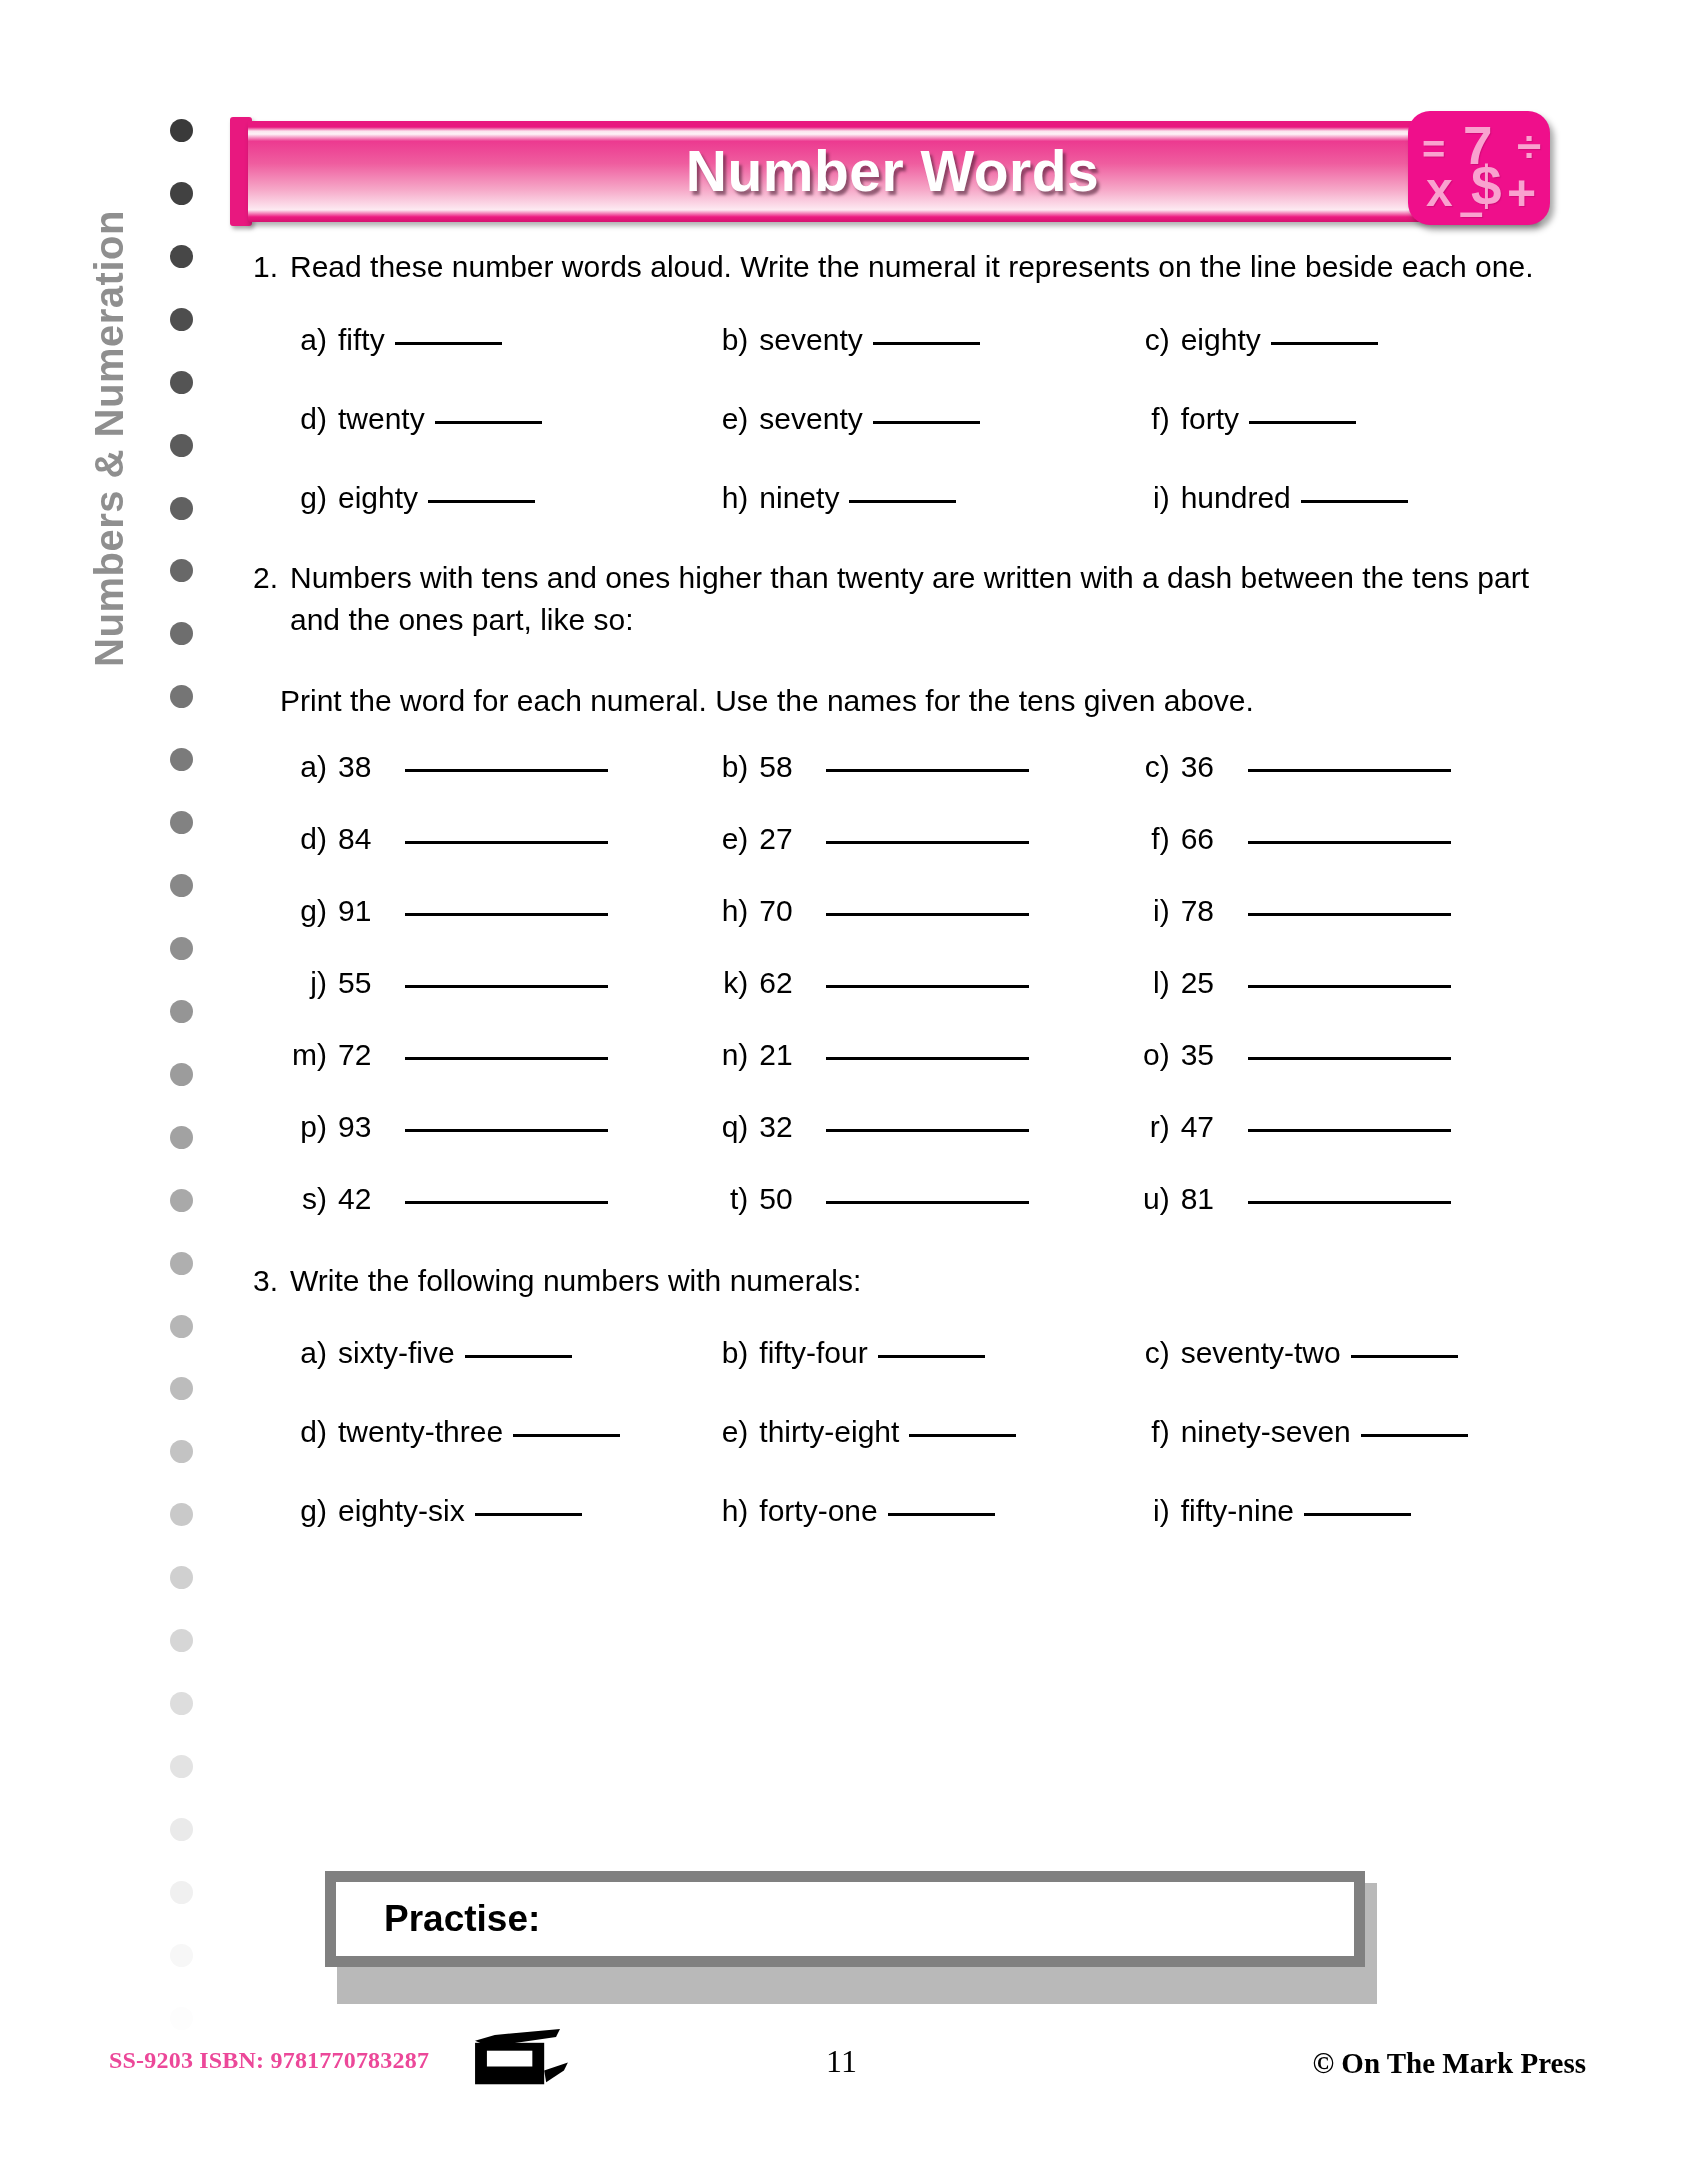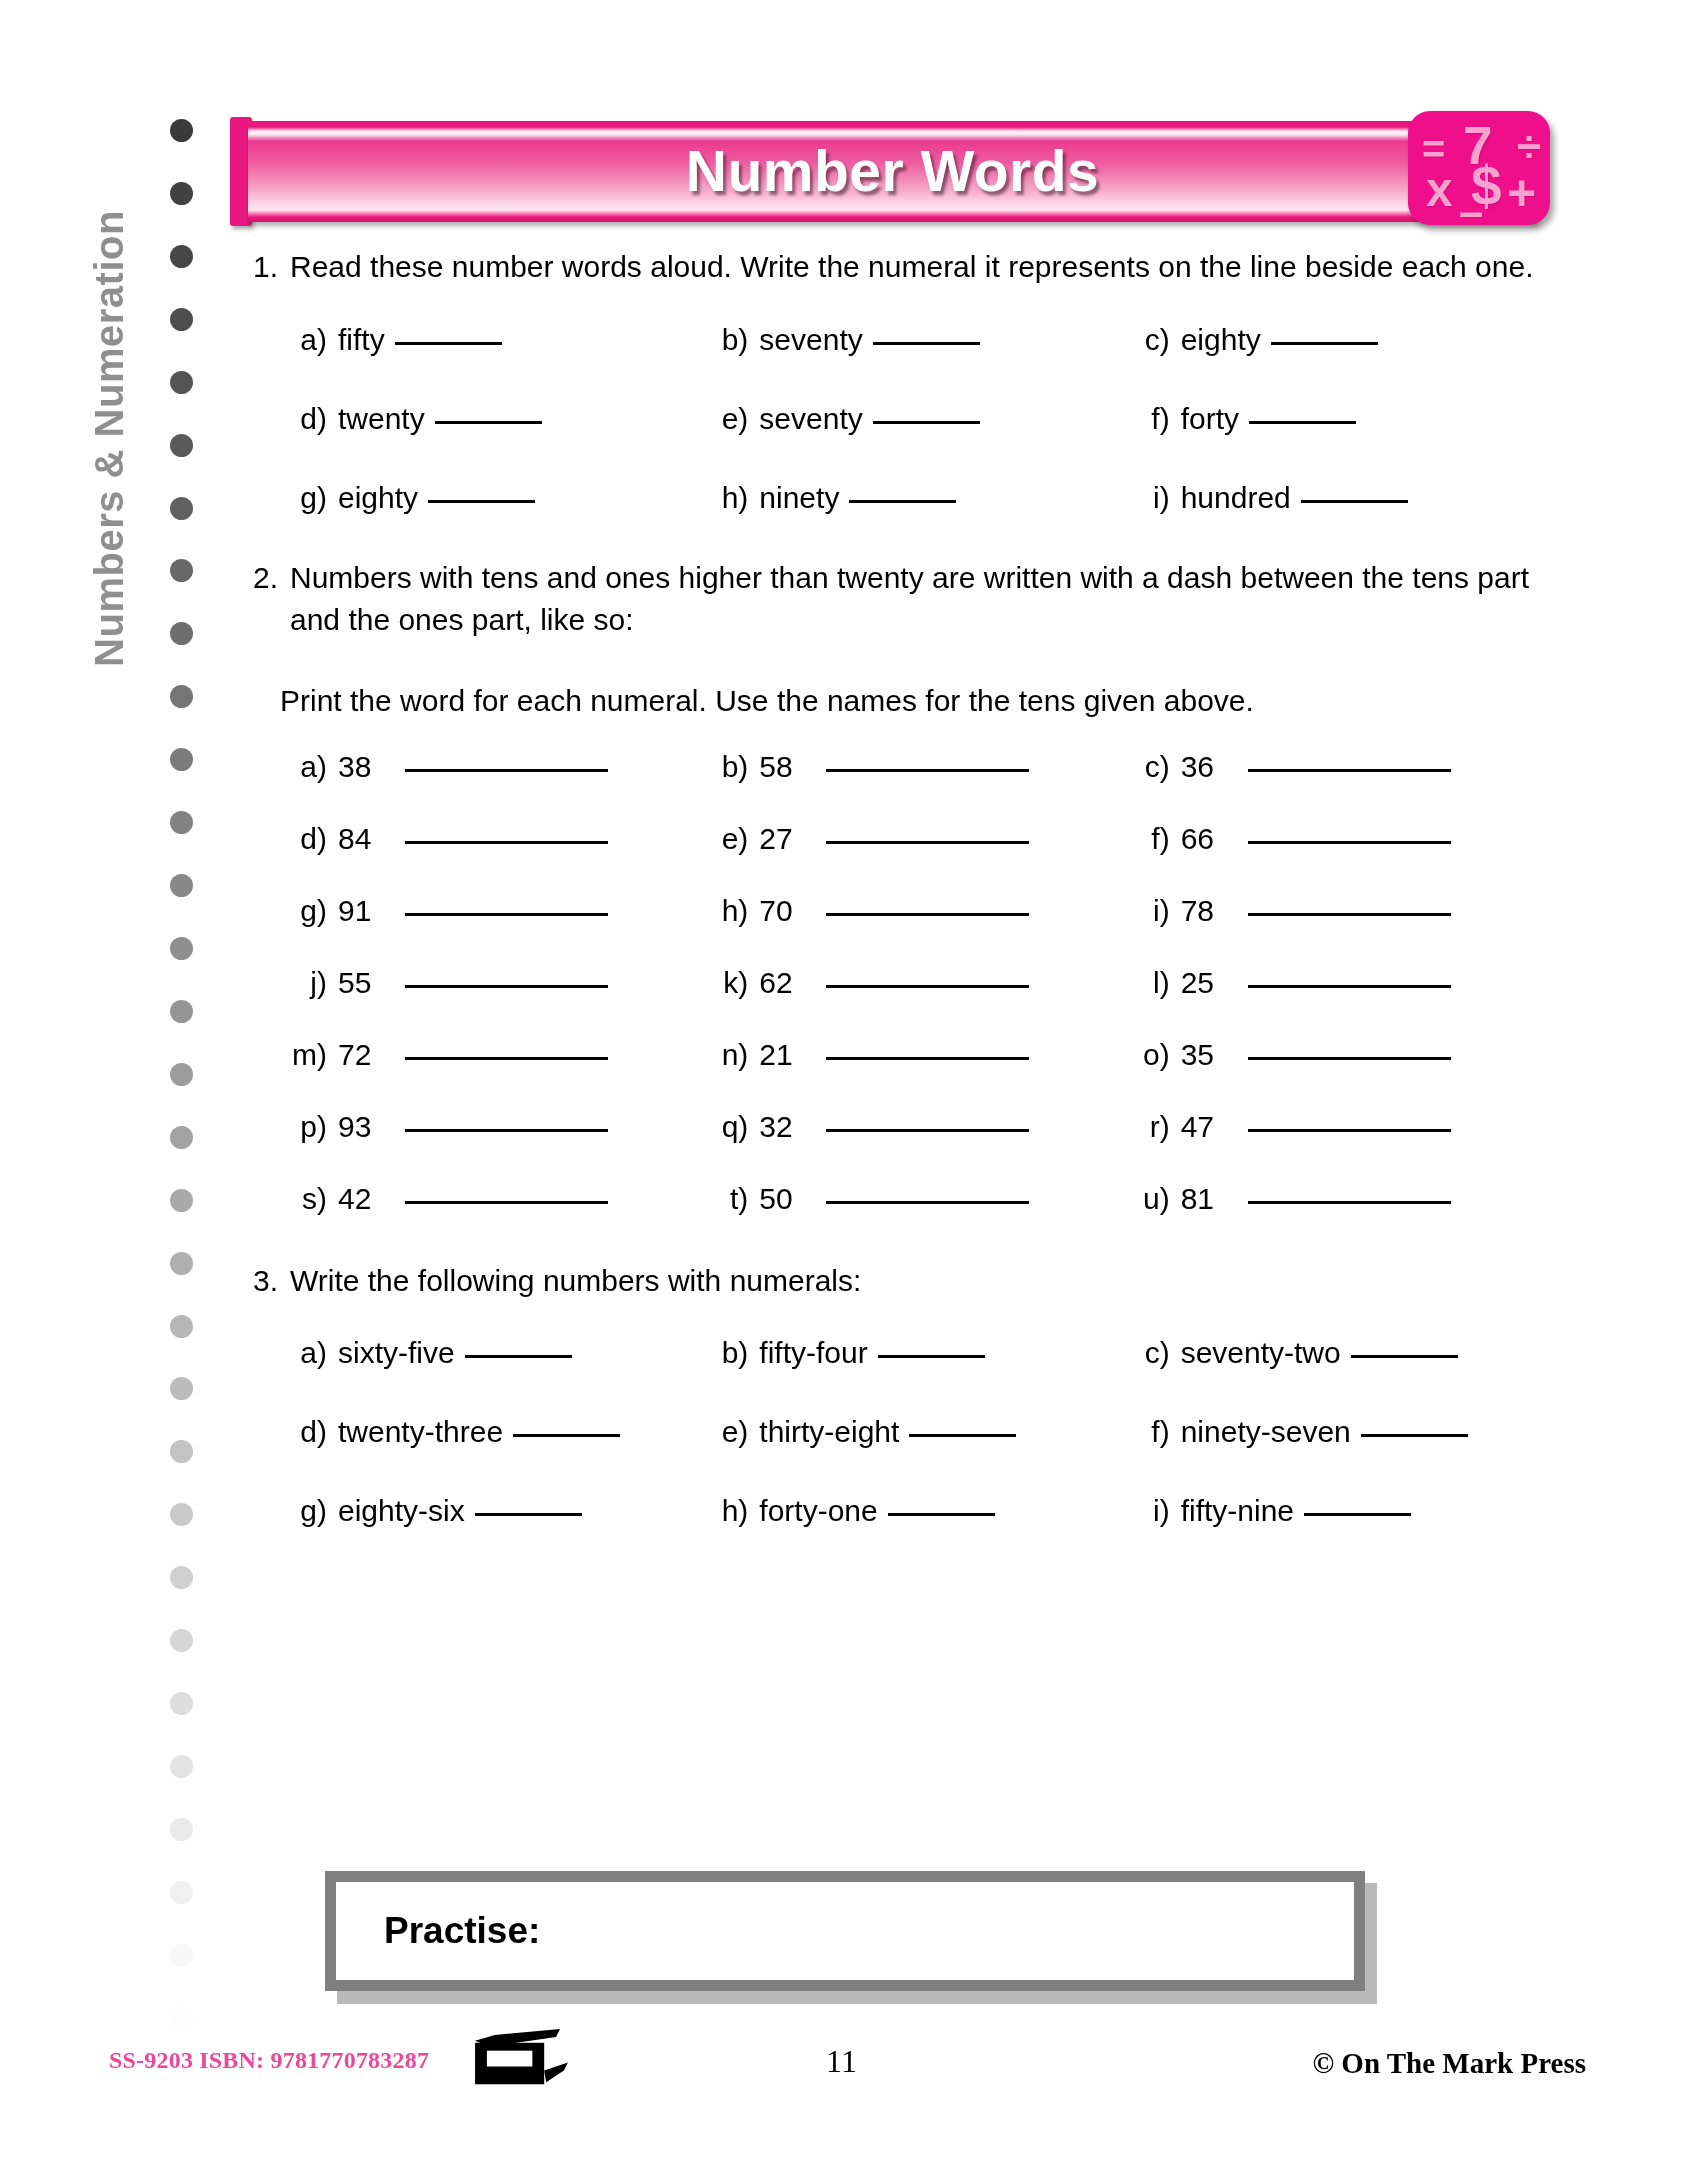--- a/index.html
+++ b/index.html
@@ -239,21 +239,21 @@
     top: 12px;
     width: 1040px;
     height: 121px;
     background: #b9b9b9;
   }
   .practise-box {
     position: absolute;
     left: 0;
     top: 0;
     width: 1040px;
-    height: 120px;
+    height: 96px;
     border: 11px solid #808080;
     background: #ffffff;
     box-sizing: border-box;
     display: flex;
     align-items: center;
     padding-left: 48px;
   }
   .practise-label {
     font-size: 37px;
     font-weight: bold;

